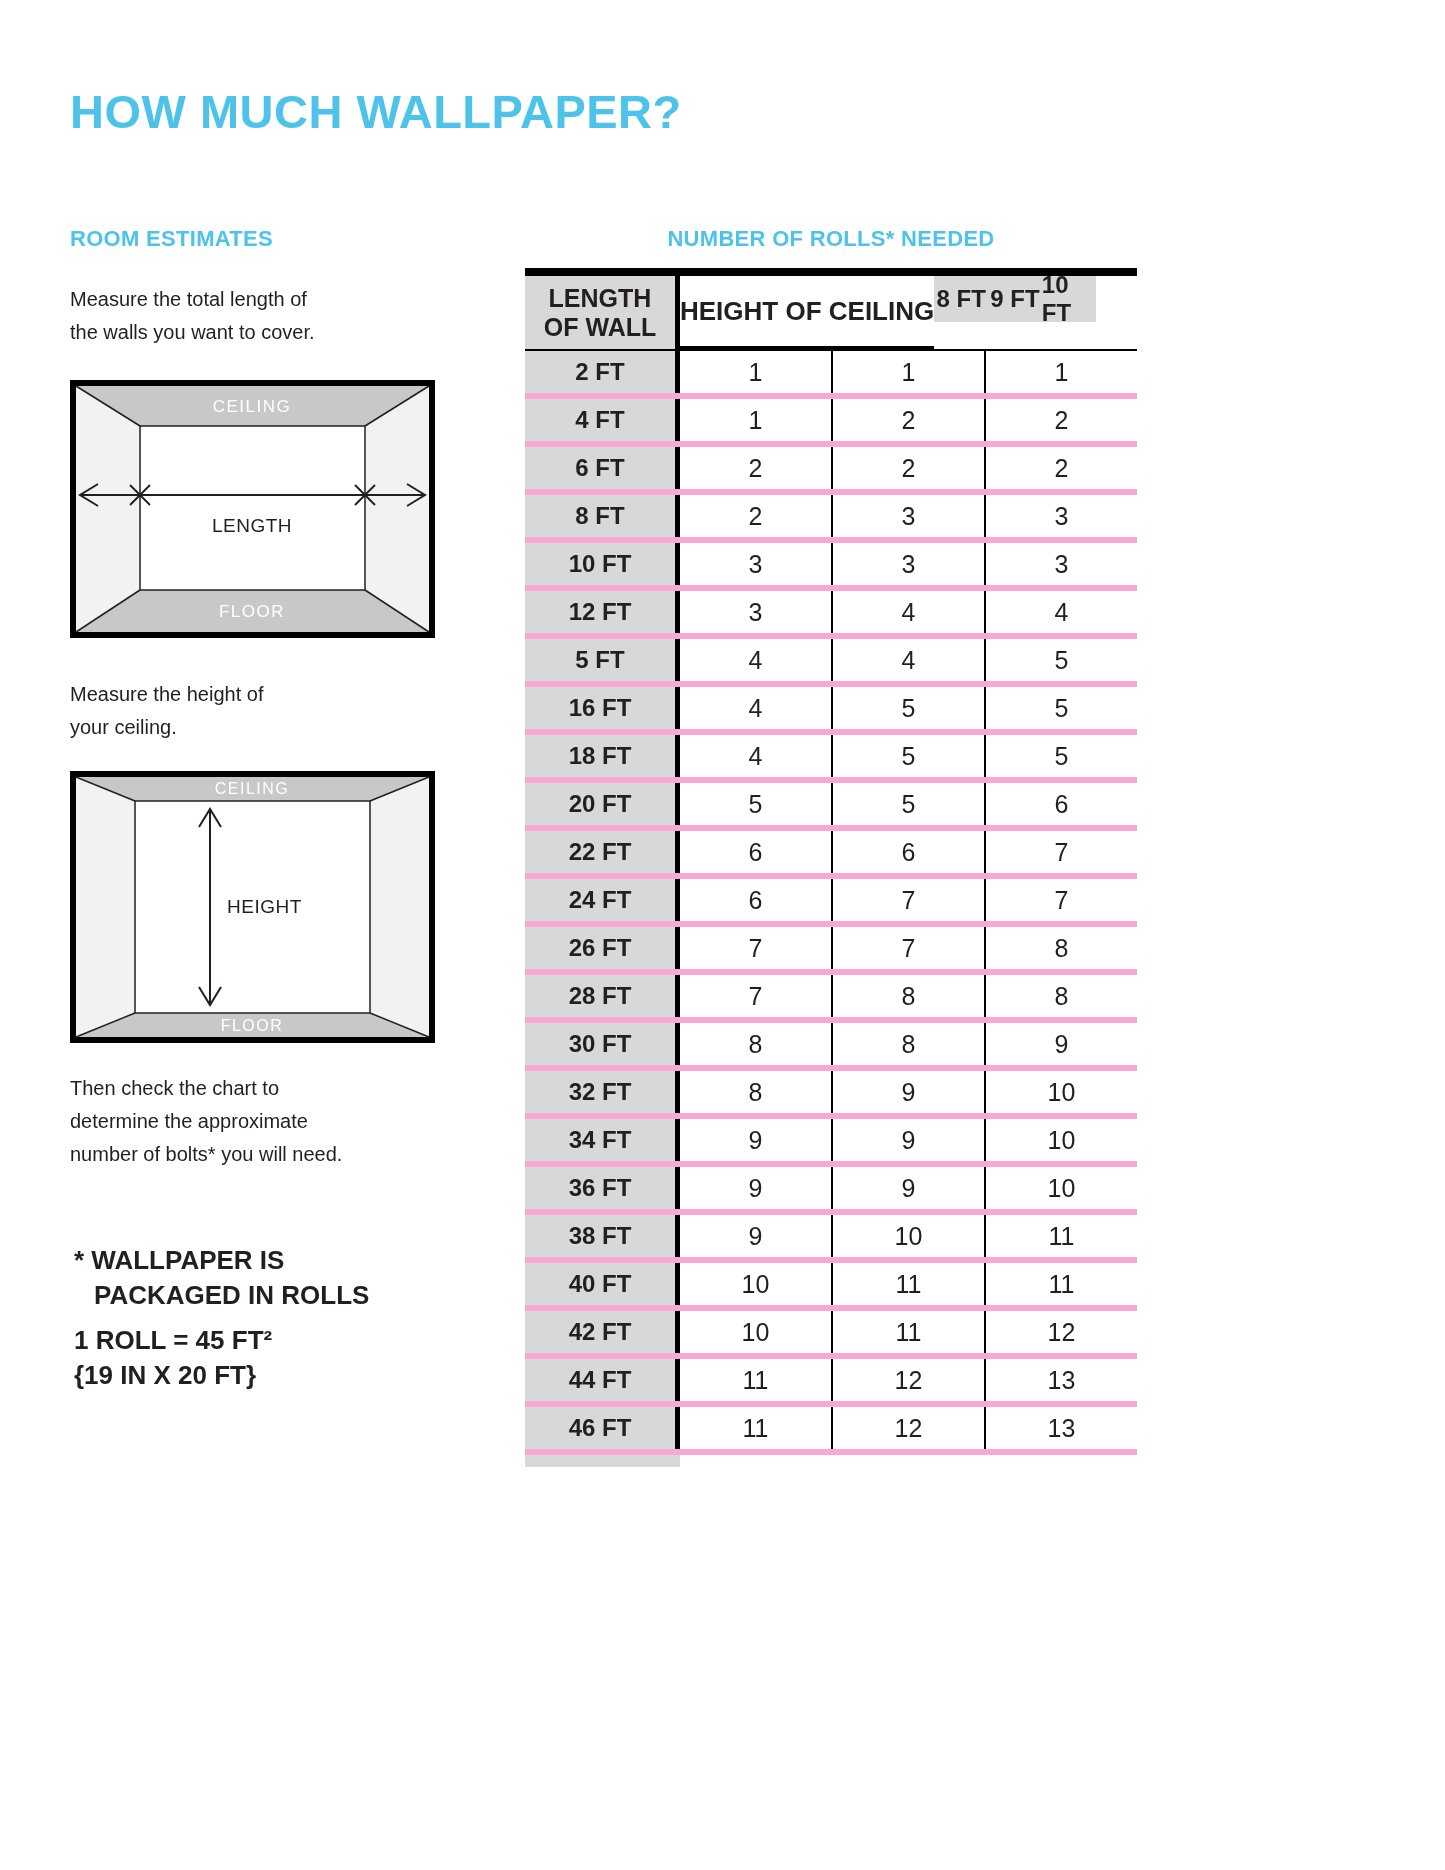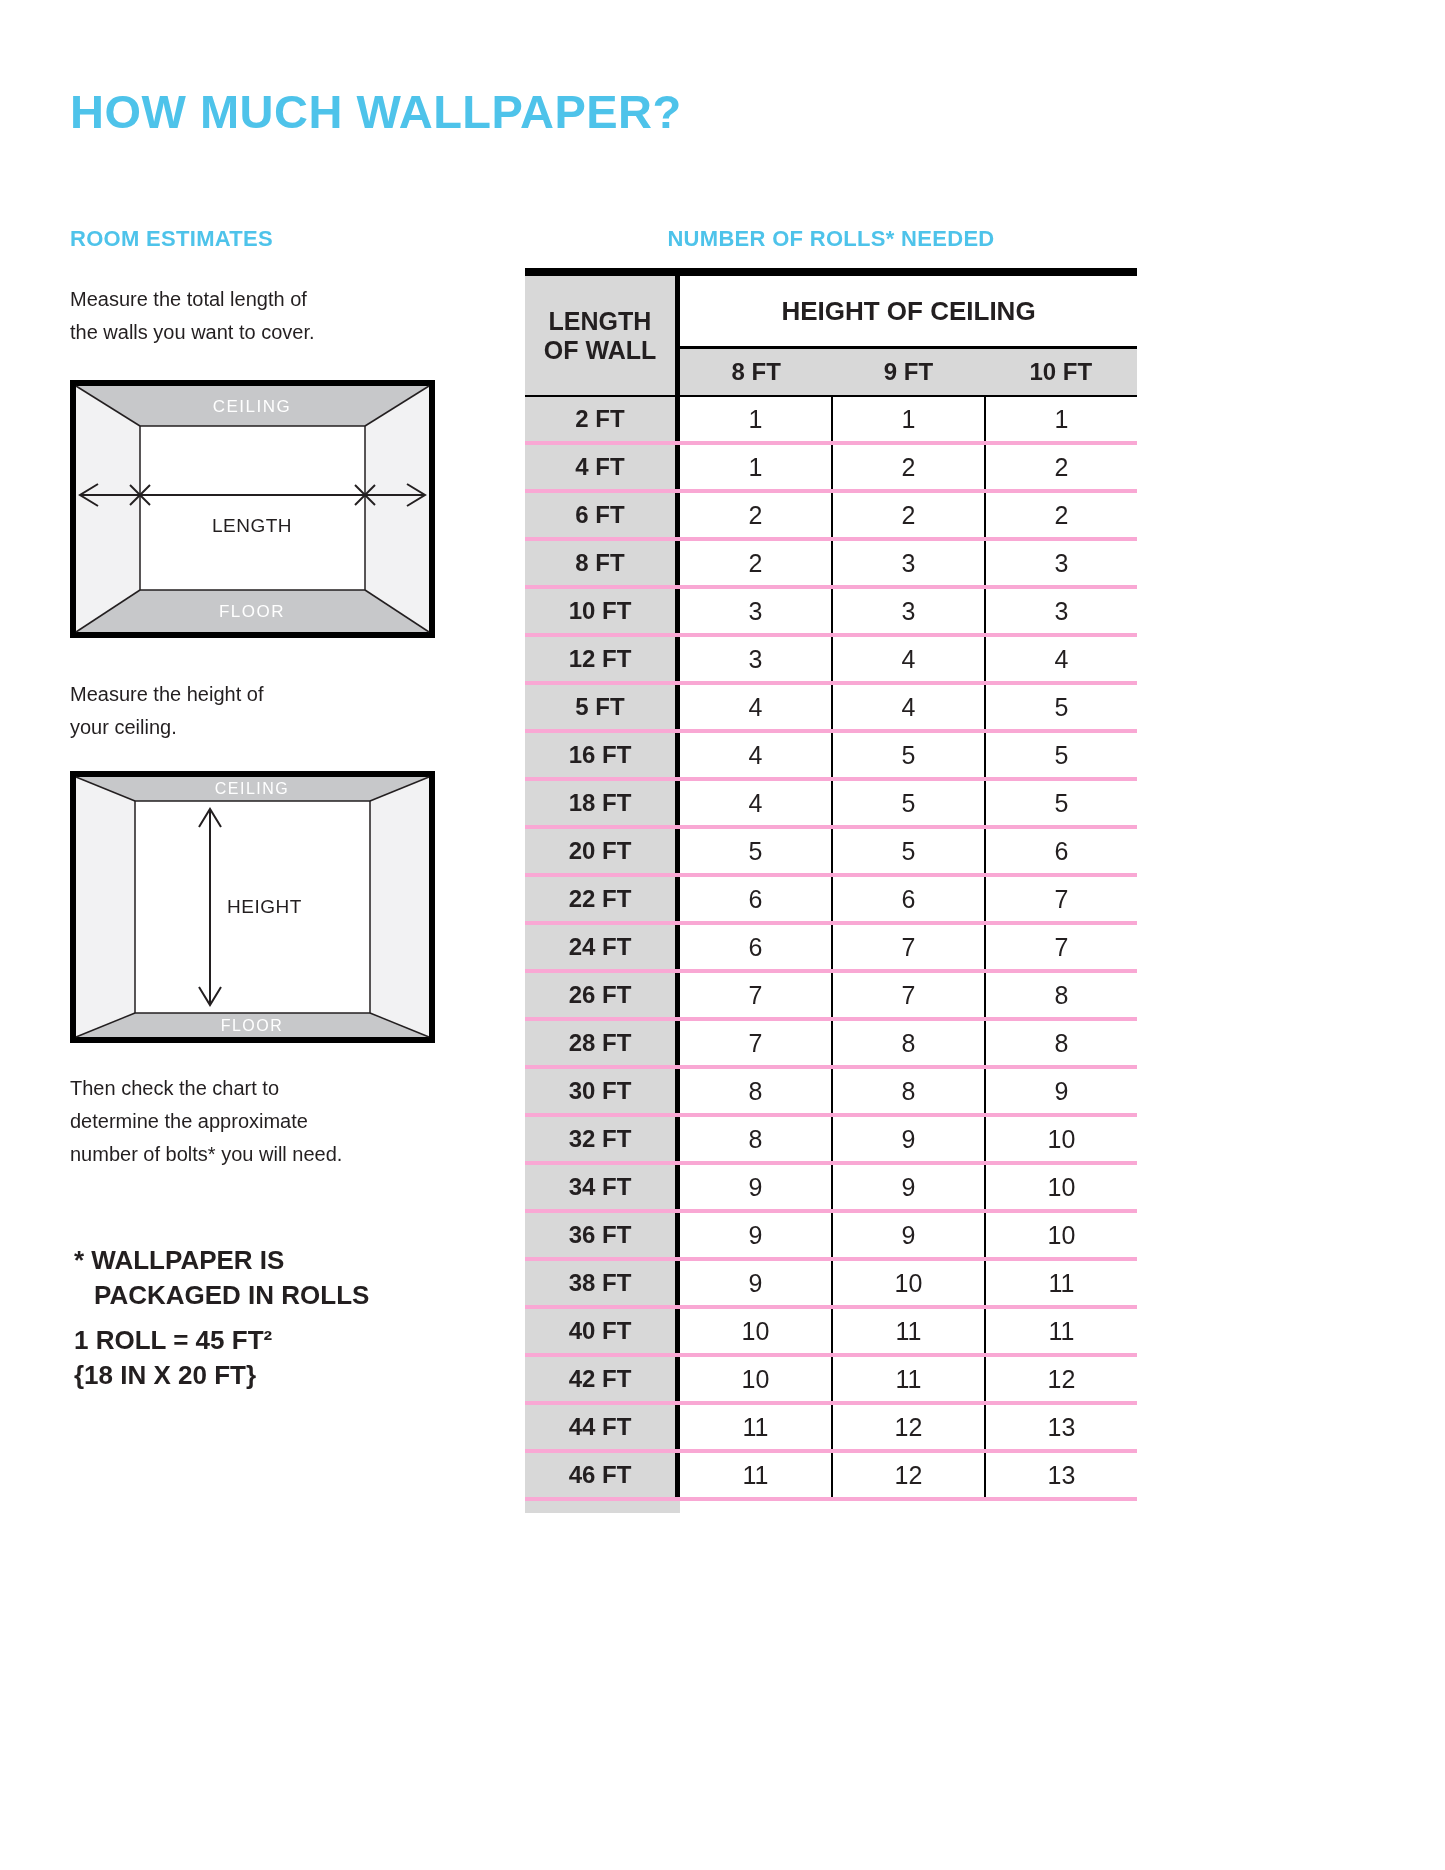--- a/index.html
+++ b/index.html
@@ -57,33 +57,33 @@
     border-top: 8px solid #000;
   }
   .thead { display: flex; border-bottom: 2px solid #000; }
   .corner {
     width: 155px; border-right: 5px solid #000;
     background: #d8d8d8;
     font-weight: 700; font-size: 25px; line-height: 29px;
     display: flex; align-items: center; justify-content: center;
     text-align: center; white-space: pre-line;
   }
-  .header-right { flex: 1; display: flex; flex-direction: column; }
+  .header-right { flex: 1; display: flex; flex-direction: row; }
   .span-header {
     height: 73px; border-bottom: 3px solid #000;
     background: #ffffff;
     display: flex; align-items: center; justify-content: center;
     font-weight: 700; font-size: 26px;
   }
   .sub-row { height: 46px; display: flex; background: #d8d8d8; }
   .sub-cell {
     flex: 1; display: flex; align-items: center; justify-content: center;
     font-weight: 700; font-size: 24px;
   }
-  .row { display: flex; height: 48px; border-bottom: 4px solid #f9a8d4; }
+  .row { display: flex; height: 48px; border-bottom: 6px solid #f9a8d4; }
   .row .label {
     width: 155px; border-right: 5px solid #000;
     background: #d8d8d8;
     font-weight: 700; font-size: 24px;
     display: flex; align-items: center; justify-content: center;
   }
   .row .val {
     flex: 1; font-size: 25px;
     display: flex; align-items: center; justify-content: center;
     border-right: 2px solid #000;
@@ -163,21 +163,21 @@
 determine the approximate
 number of bolts* you will need.</div>
 
 <div class="abs note" id="note-rolls">
   <div class="line1">* WALLPAPER IS</div>
   <div class="line2">PACKAGED IN ROLLS</div>
 </div>
 
 <div class="abs note" id="note-size">
   <div class="line1">1 ROLL = 45 FT²</div>
-  <div class="line2">{18 IN X 20 FT}</div>
+  <div class="line2">{19 IN X 20 FT}</div>
 </div>
 
 <div class="abs" id="rolls-table">
   <div class="thead">
     <div class="corner">LENGTH
 OF WALL</div>
     <div class="header-right">
       <div class="span-header">HEIGHT OF CEILING</div>
       <div class="sub-row">
         <div class="sub-cell">8 FT</div>

